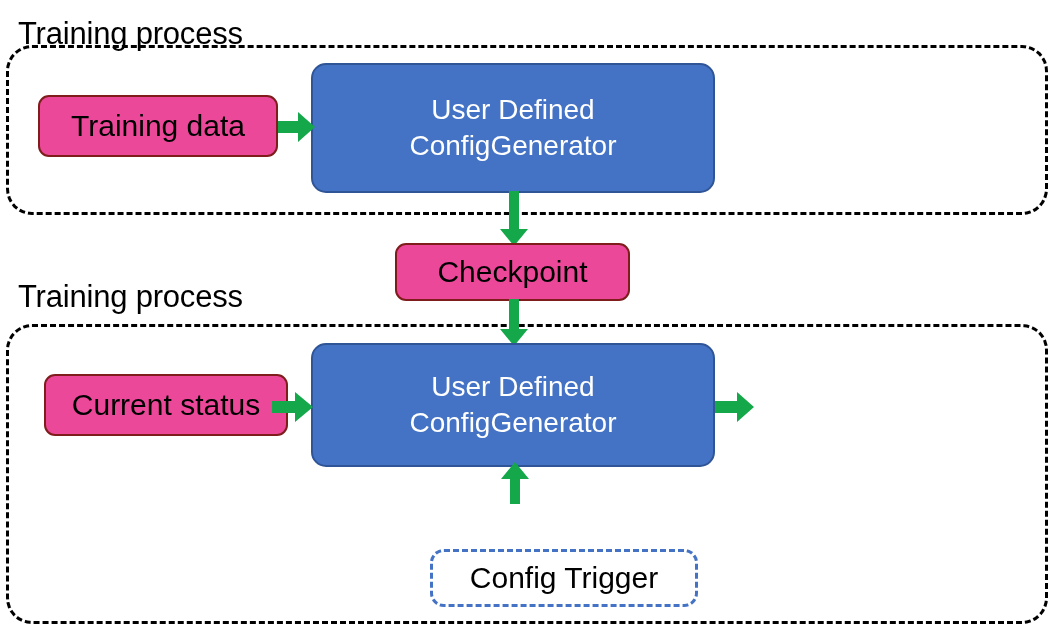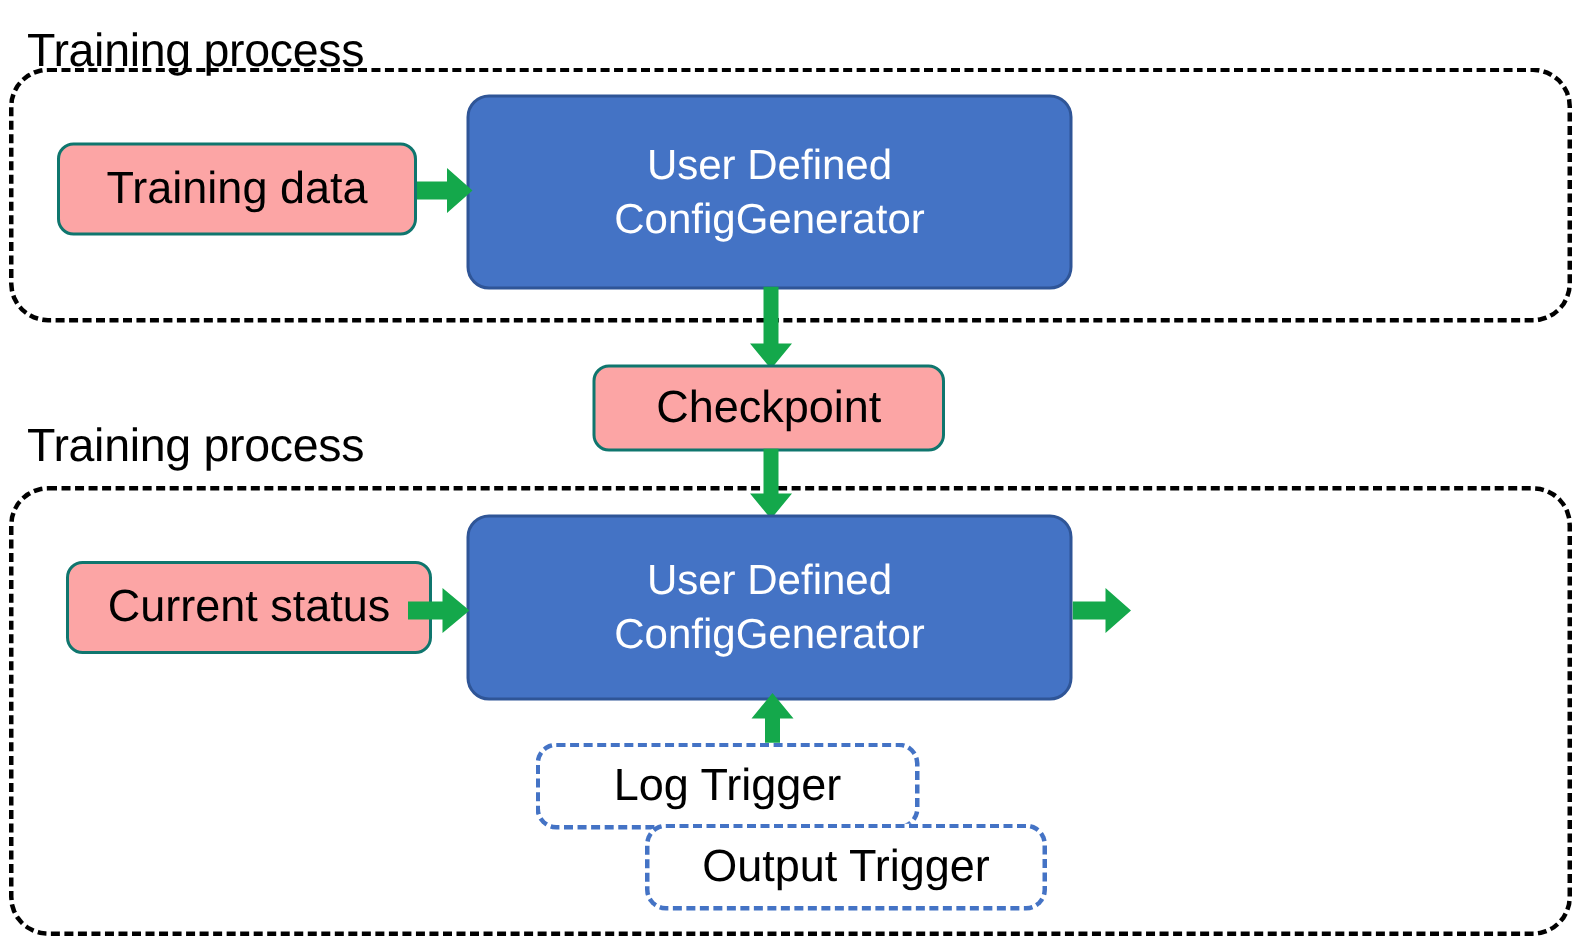--- a/index.html
+++ b/index.html
@@ -49,22 +49,22 @@
     position: absolute;
     box-sizing: border-box;
     display: flex;
     align-items: center;
     justify-content: center;
     text-align: center;
   }
 
   
   .node-white {
-    background: #fca5a5;
-    border: 2px solid #0f766e;
+    background: #ec4899;
+    border: 2px solid #7f1d1d;
     border-radius: 11px;
     color: #000000;
     font-size: 30px;
     line-height: 34px;
     padding: 0 14px;
   }
 
   
   .node-blue {
     background: #4473C5;
@@ -176,21 +176,18 @@
     </svg>
   </div>
 
 
   <div class="arrow" id="arrow-trigger-to-gen">
     <svg width="32" height="42" viewBox="0 0 32 42">
       <path d="M16 0 L30 17 H21 V42 H11 V17 H2 Z" fill="#14A84B"></path>
     </svg>
   </div>
 
-  <div class="node node-trigger" id="node-log-trigger">
-    <span>Log Trigger</span>
-  </div>
 
   <div class="node node-trigger" id="node-clock-trigger">
-    <span>Output Trigger</span>
+    <span>Config Trigger</span>
   </div>
 
 </div>
 
 </body></html>

